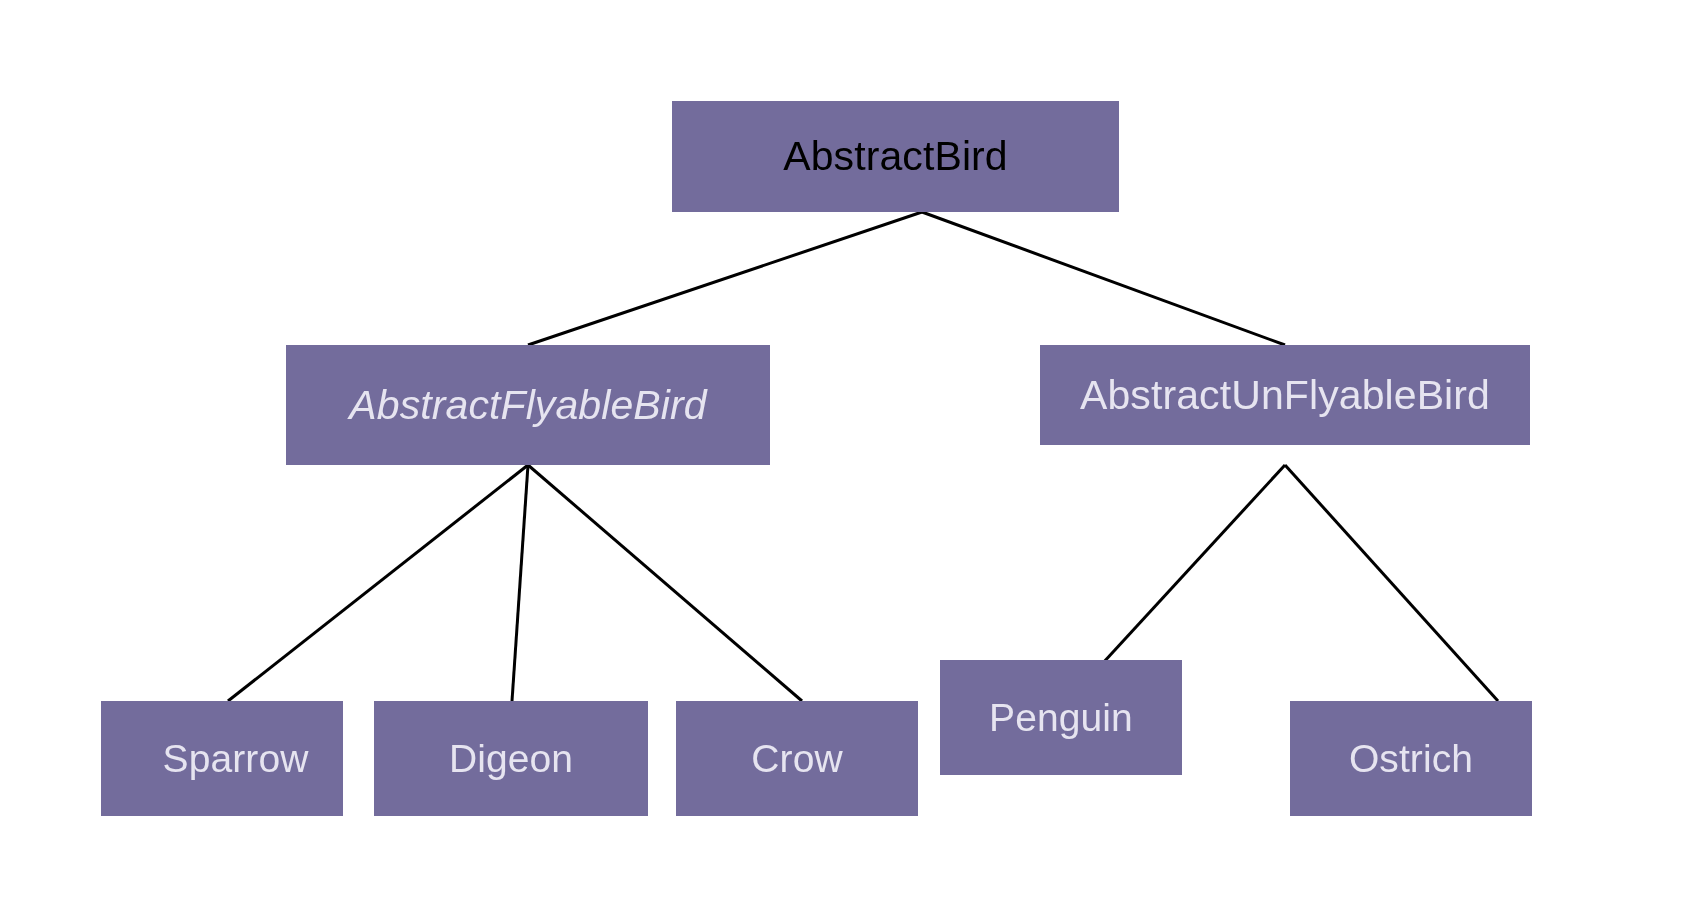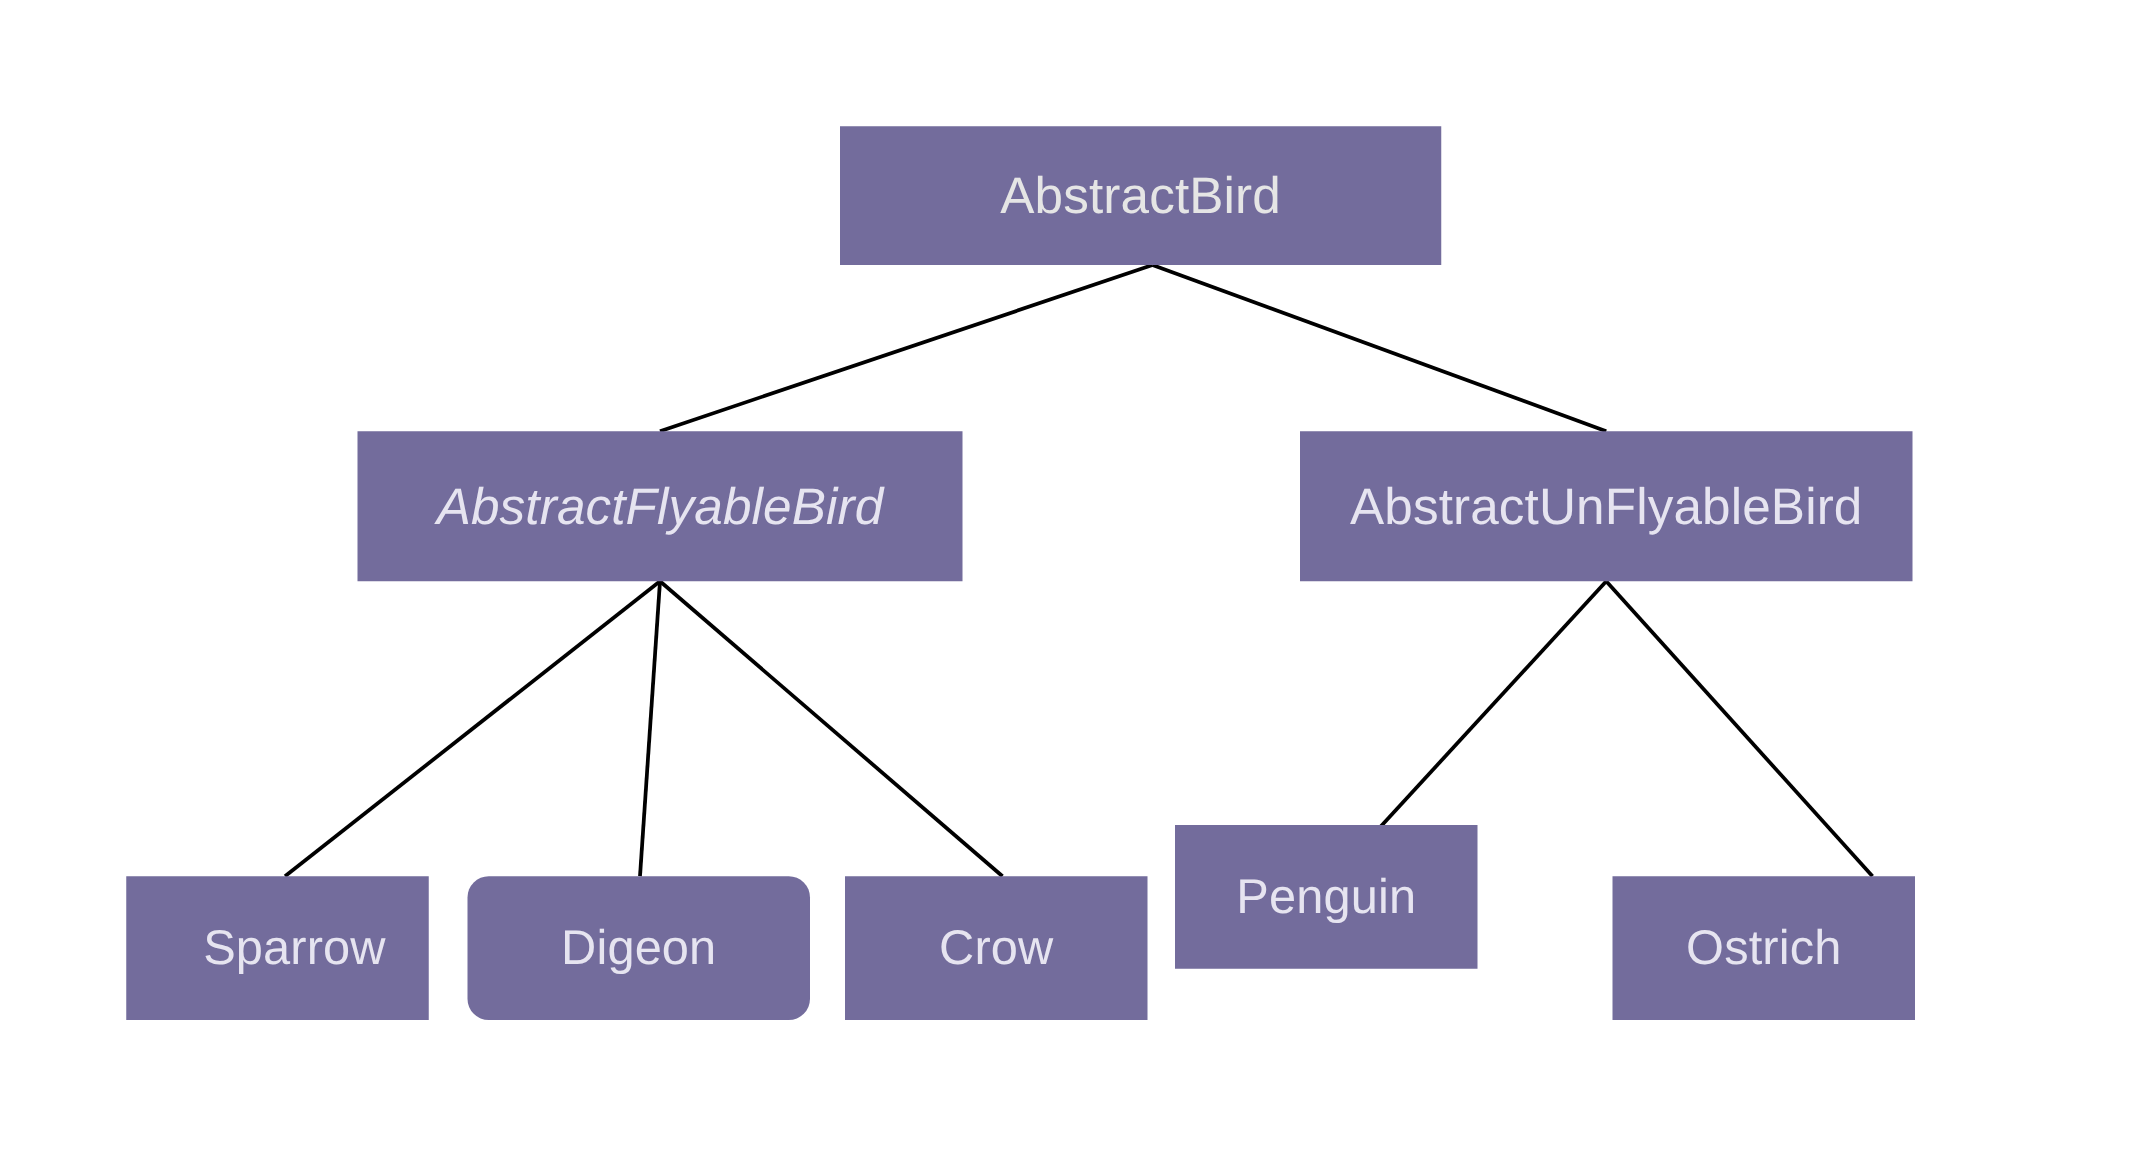--- a/index.html
+++ b/index.html
@@ -55,33 +55,33 @@
       <line x1="922" y1="212" x2="528" y2="345" stroke="#000000" stroke-width="3" stroke-linecap="butt"></line>
       <line x1="922" y1="212" x2="1285" y2="345" stroke="#000000" stroke-width="3" stroke-linecap="butt"></line>
       <line x1="528" y1="465" x2="228" y2="701" stroke="#000000" stroke-width="3" stroke-linecap="butt"></line>
       <line x1="528" y1="465" x2="512" y2="701" stroke="#000000" stroke-width="3" stroke-linecap="butt"></line>
       <line x1="528" y1="465" x2="802" y2="701" stroke="#000000" stroke-width="3" stroke-linecap="butt"></line>
       <line x1="1285" y1="465" x2="1068" y2="701" stroke="#000000" stroke-width="3" stroke-linecap="butt"></line>
       <line x1="1285" y1="465" x2="1498" y2="701" stroke="#000000" stroke-width="3" stroke-linecap="butt"></line>
     </svg>
 
   <div id="node-layer">
-      <div class="node-box level-0" style="left: 672px; top: 101px; width: 481px; height: 111px; background: rgb(115, 108, 156); color: #e5e5e5;">
+      <div class="node-box level-0" style="left: 672px; top: 101px; width: 447px; height: 111px; background: rgb(115, 108, 156); color: #000000;">
         <span class="node-label">AbstractBird</span>
       </div>
       <div class="node-box level-1" style="left: 286px; top: 345px; width: 484px; height: 120px; background: rgb(115, 108, 156); color: rgb(230, 228, 240); font-style: italic;">
         <span class="node-label">AbstractFlyableBird</span>
       </div>
-      <div class="node-box level-1" style="left: 1040px; top: 345px; width: 490px; height: 120px; background: rgb(115, 108, 156); color: rgb(230, 228, 240);">
+      <div class="node-box level-1" style="left: 1040px; top: 345px; width: 490px; height: 100px; background: rgb(115, 108, 156); color: rgb(230, 228, 240);">
         <span class="node-label">AbstractUnFlyableBird</span>
       </div>
       <div class="node-box level-2" style="left: 101px; top: 701px; width: 242px; height: 115px; background: rgb(115, 108, 156); color: rgb(230, 228, 240); padding-left: 27px;">
         <span class="node-label">Sparrow</span>
       </div>
-      <div class="node-box level-2" style="left: 374px; top: 701px; width: 274px; height: 115px; background: rgb(115, 108, 156); color: rgb(230, 228, 240); border-radius: 17px;">
+      <div class="node-box level-2" style="left: 374px; top: 701px; width: 274px; height: 115px; background: rgb(115, 108, 156); color: rgb(230, 228, 240);">
         <span class="node-label">Digeon</span>
       </div>
       <div class="node-box level-2" style="left: 676px; top: 701px; width: 242px; height: 115px; background: rgb(115, 108, 156); color: rgb(230, 228, 240);">
         <span class="node-label">Crow</span>
       </div>
       <div class="node-box level-2" style="left: 940px; top: 660px; width: 242px; height: 115px; background: rgb(115, 108, 156); color: rgb(230, 228, 240);">
         <span class="node-label">Penguin</span>
       </div>
       <div class="node-box level-2" style="left: 1290px; top: 701px; width: 242px; height: 115px; background: rgb(115, 108, 156); color: rgb(230, 228, 240);">
         <span class="node-label">Ostrich</span>

